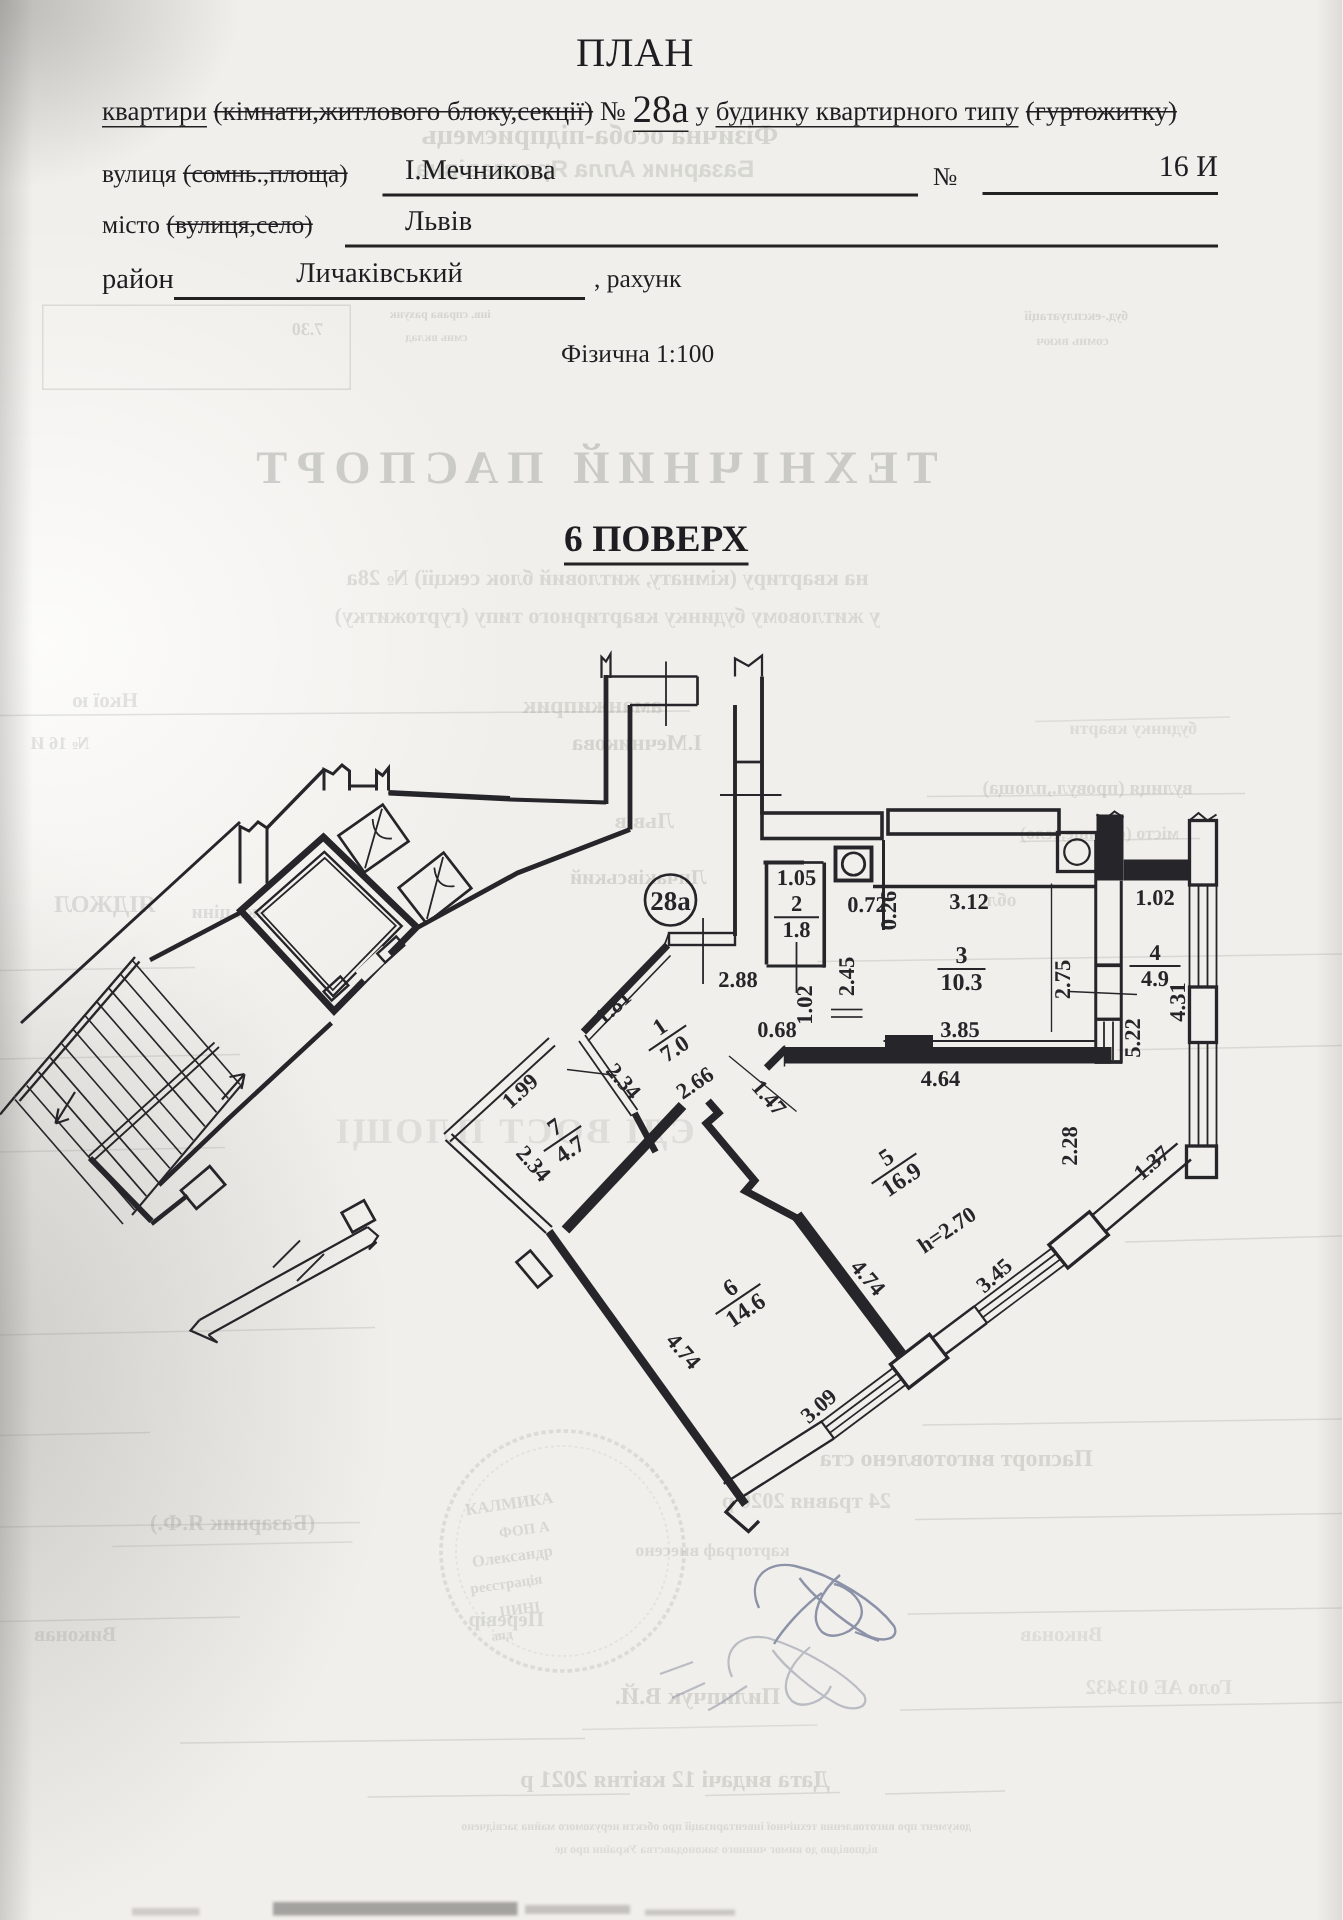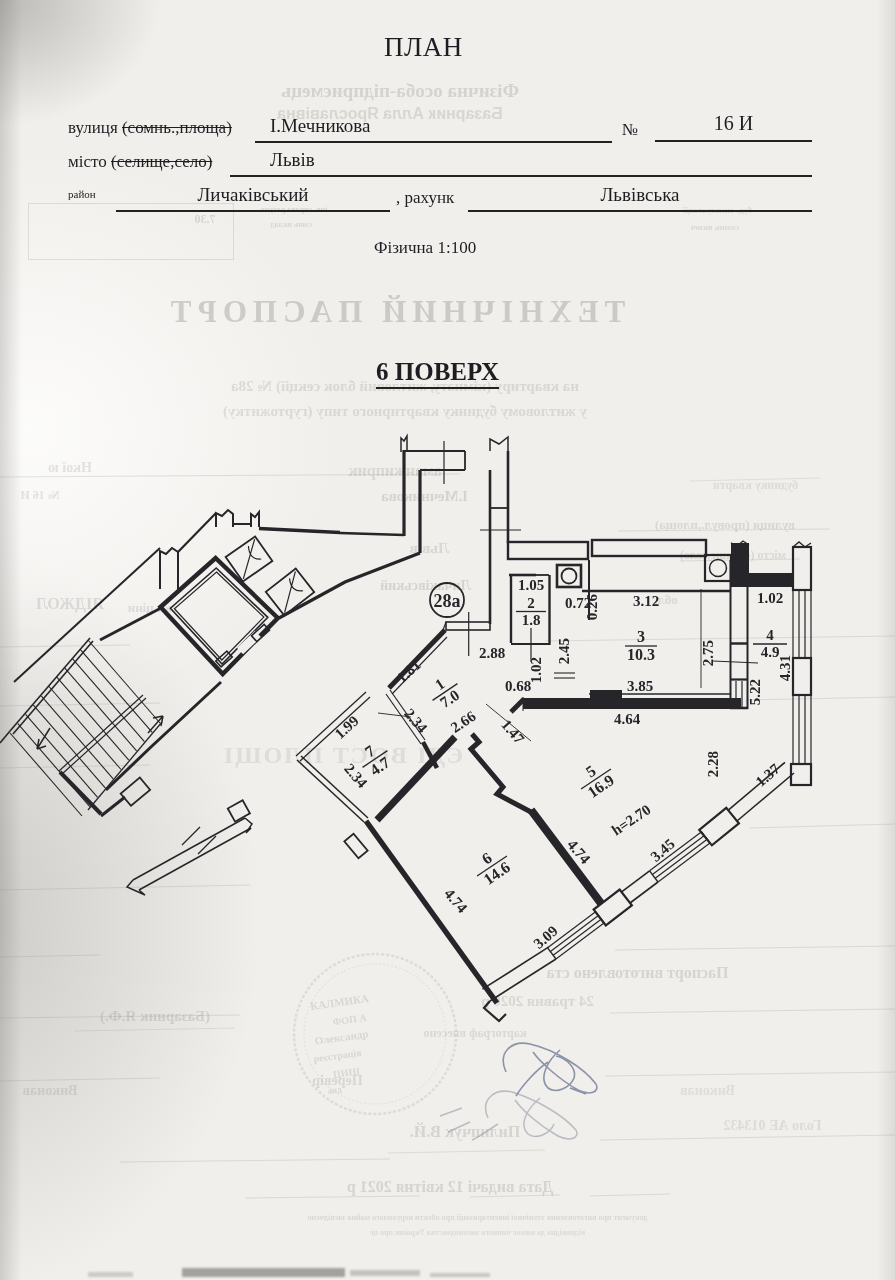--- a/index.html
+++ b/index.html
@@ -1,17 +1,17 @@
 <!DOCTYPE html>
 <html><head><meta charset="utf-8"><style>
 html,body{margin:0;padding:0;}
 #page{position:relative;width:895px;height:1280px;background:#f1efeb;overflow:hidden;
 font-family:'Liberation Serif',serif;color:#1e1e22;}
 .ov{position:absolute;left:0;top:0;width:895px;height:1280px;pointer-events:none;}
-.hdr{position:absolute;white-space:nowrap;margin-top:12px;}
+.hdr{position:absolute;white-space:nowrap;}
 u{text-decoration:none;border-bottom:1.5px solid #222;}
 s{text-decoration:line-through;}
 </style></head><body>
 <div id="page">
 
 <div class="ov" style="background:
 radial-gradient(ellipse 230px 180px at 0px 0px, rgba(112,110,108,0.42), rgba(112,110,108,0) 70%),
 linear-gradient(90deg, rgba(120,118,115,0.28) 0px, rgba(120,118,115,0) 22px),
 radial-gradient(ellipse 420px 380px at 30px 430px, rgba(255,255,255,0.8), rgba(255,255,255,0) 75%),
 radial-gradient(ellipse 420px 520px at -40px 920px, rgba(115,113,110,0.30), rgba(115,113,110,0) 72%),
@@ -74,30 +74,31 @@
 <line x1="600" y1="1140" x2="895" y2="1135" stroke="rgba(138,138,133,0.22)" stroke-width="1"></line>
 <line x1="120" y1="1162" x2="390" y2="1159" stroke="rgba(138,138,133,0.22)" stroke-width="1"></line>
 <line x1="75" y1="1031" x2="235" y2="1028" stroke="rgba(138,138,133,0.2)" stroke-width="1"></line>
 <line x1="388" y1="1153" x2="545" y2="1150" stroke="rgba(138,138,133,0.2)" stroke-width="1"></line>
 <line x1="245" y1="1198" x2="420" y2="1196" stroke="rgba(138,138,133,0.22)" stroke-width="1"></line>
 <line x1="470" y1="1197" x2="560" y2="1195" stroke="rgba(138,138,133,0.22)" stroke-width="1"></line>
 <line x1="590" y1="1196" x2="670" y2="1194" stroke="rgba(138,138,133,0.22)" stroke-width="1"></line>
     </svg>
 
 <div class="hdr" style="left:384px;top:20px;font-size:27px;letter-spacing:0.5px;">ПЛАН</div>
+<div class="hdr" style="left:68px;top:57px;font-size:18px;">
+<u>квартири</u> <s>(кімнати,житлового блоку,секції)</s> № <span style="font-size:26px;border-bottom:1.5px solid #222;position:relative;top:1px;">28а</span> у <u>будинку квартирного типу</u> <s>(гуртожитку)</s></div>
 <div class="hdr" style="left:68px;top:106px;font-size:17px;">вулиця <s>(сомнь.,площа)</s></div>
 <div class="hdr" style="left:255px;top:103px;width:357px;font-size:19px;border-bottom:2px solid #222;height:26px;"><span style="margin-left:15px;">І.Мечникова</span></div>
 <div class="hdr" style="left:622px;top:108px;font-size:17px;">№</div>
-<div class="hdr" style="left:655px;top:100px;width:157px;font-size:20px;border-bottom:2px solid #222;height:28px;text-align:center;">16 И</div>
-<div class="hdr" style="left:68px;top:140px;font-size:17px;">місто <s>(селище,село)</s></div>
+<div class="hdr" style="left:655px;top:100px;width:157px;font-size:20px;border-bottom:2px solid #222;height:28px;text-align:right;">16 И</div>
+<div class="hdr" style="left:68px;top:140px;font-size:17px;">місто <s>(вулиця,село)</s></div>
 <div class="hdr" style="left:230px;top:137px;width:582px;font-size:19px;border-bottom:2px solid #222;height:26px;"><span style="margin-left:40px;">Львів</span></div>
-<div class="hdr" style="left:68px;top:176px;font-size:11px;">район</div>
+<div class="hdr" style="left:68px;top:176px;font-size:19px;">район</div>
 <div class="hdr" style="left:116px;top:172px;width:274px;font-size:19px;border-bottom:2px solid #222;height:26px;text-align:center;">Личаківський</div>
 <div class="hdr" style="left:396px;top:176px;font-size:17px;">, рахунк</div>
-<div class="hdr" style="left:468px;top:172px;width:344px;font-size:19px;border-bottom:2px solid #222;height:26px;text-align:center;">Львівська</div>
 <div class="hdr" style="left:374px;top:226px;font-size:17px;">Фізична 1:100</div>
 <div class="hdr" style="left:376px;top:346px;font-size:25px;font-weight:bold;letter-spacing:0px;border-bottom:2.5px solid #222;padding-bottom:1px;">6 ПОВЕРХ</div>
 
 <svg class="ov" viewBox="0 0 895 1280">
 <path d="M401,452 L401,438 L404,441 L407,436 L407,452" stroke="#26262a" stroke-width="1.5" fill="none" stroke-linejoin="miter"></path>
 <line x1="404" y1="450" x2="404" y2="536" stroke="#26262a" stroke-width="3.2" stroke-linecap="butt"></line>
 <line x1="420" y1="470" x2="420" y2="553" stroke="#26262a" stroke-width="3.2" stroke-linecap="butt"></line>
 <line x1="405" y1="451" x2="465" y2="451" stroke="#26262a" stroke-width="1.8" stroke-linecap="butt"></line>
 <line x1="420" y1="470" x2="465" y2="470" stroke="#26262a" stroke-width="1.8" stroke-linecap="butt"></line>
 <line x1="465" y1="451" x2="465" y2="470" stroke="#26262a" stroke-width="1.8" stroke-linecap="butt"></line>

